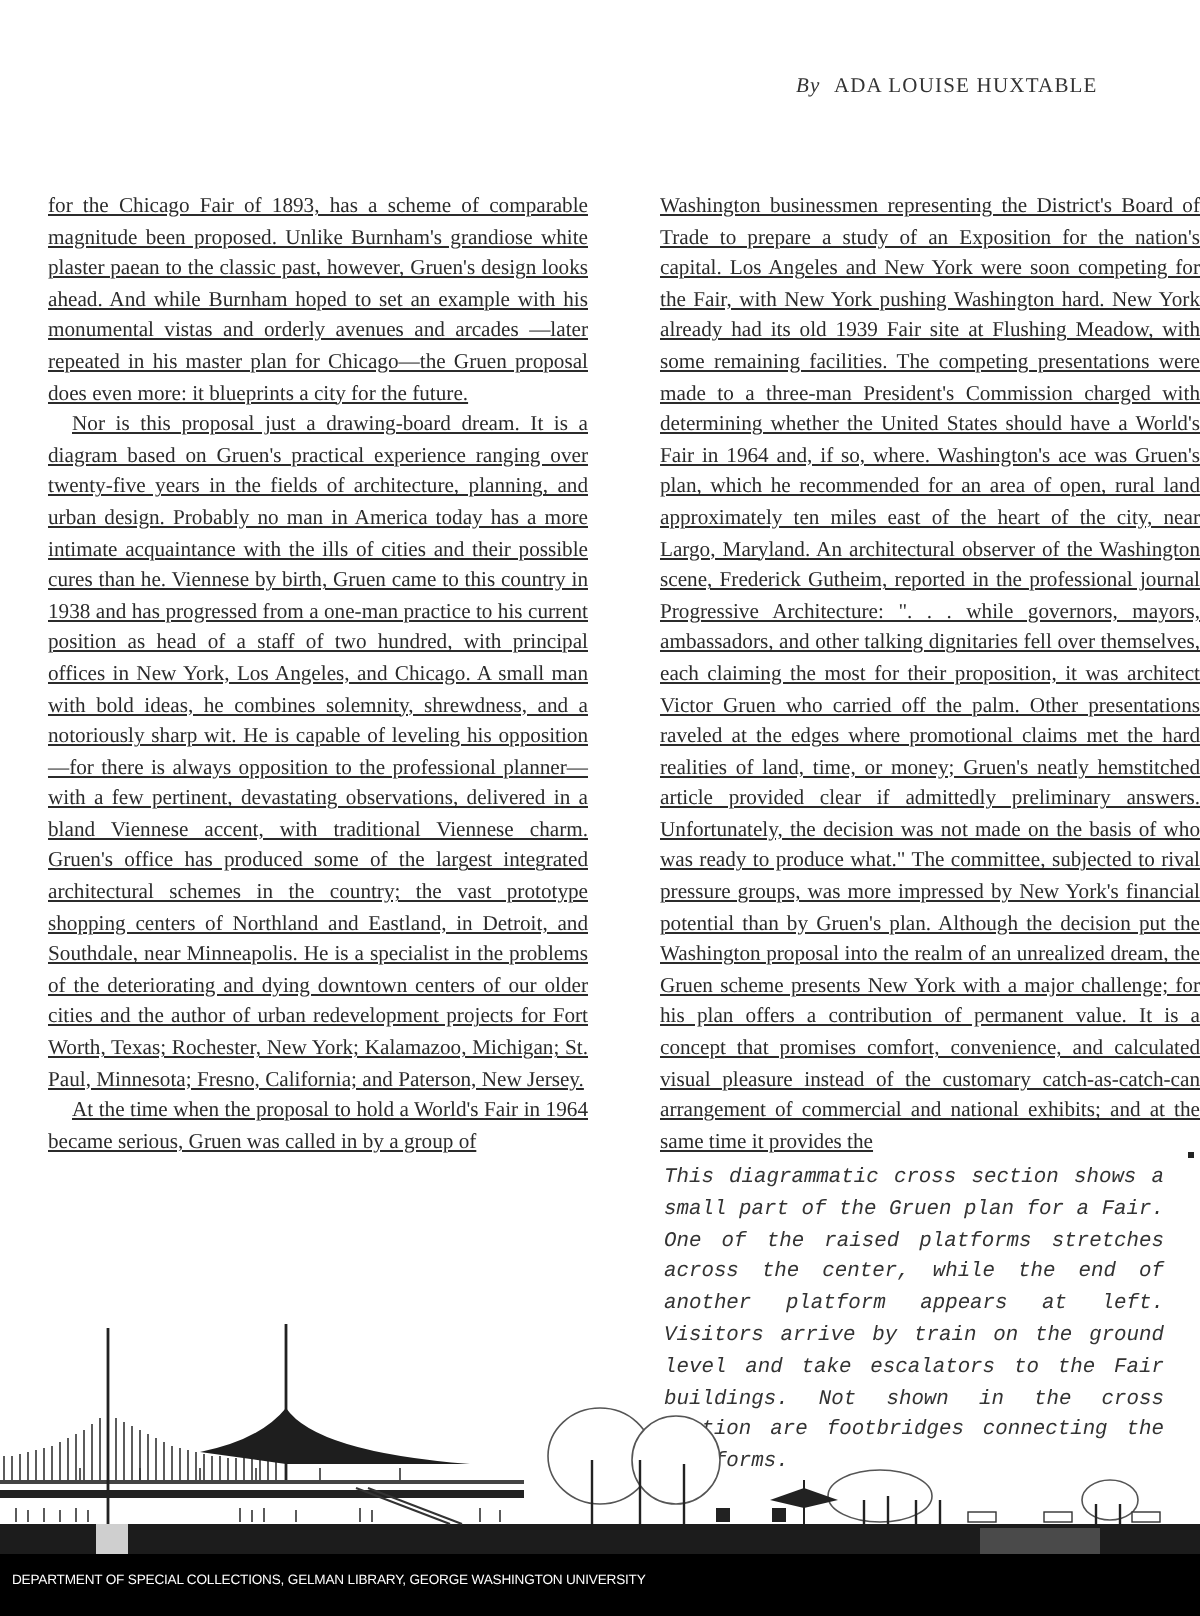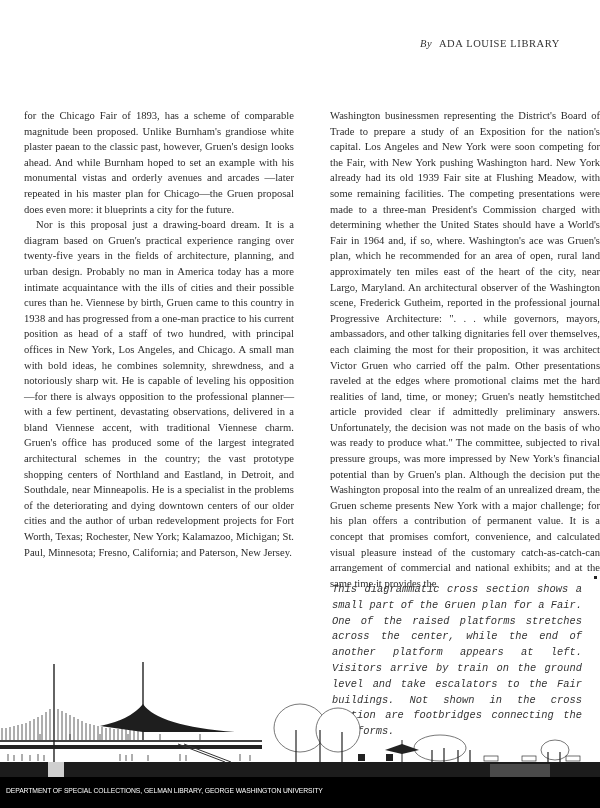--- a/index.html
+++ b/index.html
@@ -5,25 +5,25 @@
   html, body { margin: 0; padding: 0; }
   body {
     width: 600px; height: 808px; overflow: hidden; position: relative;
     background: #ffffff; color: #2a2a2a;
     font-family: "DejaVu Serif", "Liberation Serif", serif;
   }
   .byline {
     position: absolute; left: 398px; top: 38px;
     font-family: "Liberation Serif", serif; font-size: 10.5px; letter-spacing: 0.6px; color: #333;
   }
-  .byline .by { font-style: italic; margin-right: 4px; margin-left: 22px; }
+  .byline .by { font-style: italic; margin-right: 4px; }
   .col {
-    position: absolute; top: 108px; width: 270px;
+    position: absolute; top: 96px; width: 270px;
     font-family: "Liberation Serif", serif; font-size: 10.6px; line-height: 15.6px;
-    text-align: justify; color: #2b2b2b;
+    text-align: justify; color: #2b2b2b; text-decoration: underline;
   }
   .col p { margin: 0; text-indent: 0; }
   .col p.indent { text-indent: 12px; }
   .col-left { left: 24px; }
   .col-right { left: 304px; margin-left: 26px; }
   .caption {
     position: absolute; left: 332px; top: 582px; width: 250px;
     font-family: Liberation Mono, monospace; font-style: italic; font-size: 10.4px; line-height: 15.8px;
     text-align: justify; color: #333;
   }
@@ -35,26 +35,27 @@
   .footer span {
     position: absolute; left: 6px; top: 10px; color: #fff;
     font-family: "Liberation Sans", sans-serif; font-size: 6.8px; letter-spacing: -0.1px;
   }
 </style>
 </head>
 <body>
 
 <div class="byline">
   <span class="by">By</span>
-  <span>ADA LOUISE LIBRARY</span>
+  <span>ADA LOUISE HUXTABLE</span>
 </div>
 
 <div class="col col-left">
   <p>for the Chicago Fair of 1893, has a scheme of comparable magnitude been proposed. Unlike Burnham's grandiose white plaster paean to the classic past, however, Gruen's design looks ahead. And while Burnham hoped to set an example with his monumental vistas and orderly avenues and arcades —later repeated in his master plan for Chicago—the Gruen proposal does even more: it blueprints a city for the future.</p>
   <p class="indent">Nor is this proposal just a drawing-board dream. It is a diagram based on Gruen's practical experience ranging over twenty-five years in the fields of architecture, planning, and urban design. Probably no man in America today has a more intimate acquaintance with the ills of cities and their possible cures than he. Viennese by birth, Gruen came to this country in 1938 and has progressed from a one-man practice to his current position as head of a staff of two hundred, with principal offices in New York, Los Angeles, and Chicago. A small man with bold ideas, he combines solemnity, shrewdness, and a notoriously sharp wit. He is capable of leveling his opposition—for there is always opposition to the professional planner—with a few pertinent, devastating observations, delivered in a bland Viennese accent, with traditional Viennese charm. Gruen's office has produced some of the largest integrated architectural schemes in the country; the vast prototype shopping centers of Northland and Eastland, in Detroit, and Southdale, near Minneapolis. He is a specialist in the problems of the deteriorating and dying downtown centers of our older cities and the author of urban redevelopment projects for Fort Worth, Texas; Rochester, New York; Kalamazoo, Michigan; St. Paul, Minnesota; Fresno, California; and Paterson, New Jersey.</p>
+  <p class="indent">At the time when the proposal to hold a World's Fair in 1964 became serious, Gruen was called in by a group of</p>
 </div>
 
 <div class="col col-right">
   <p>Washington businessmen representing the District's Board of Trade to prepare a study of an Exposition for the nation's capital. Los Angeles and New York were soon competing for the Fair, with New York pushing Washington hard. New York already had its old 1939 Fair site at Flushing Meadow, with some remaining facilities. The competing presentations were made to a three-man President's Commission charged with determining whether the United States should have a World's Fair in 1964 and, if so, where. Washington's ace was Gruen's plan, which he recommended for an area of open, rural land approximately ten miles east of the heart of the city, near Largo, Maryland. An architectural observer of the Washington scene, Frederick Gutheim, reported in the professional journal Progressive Architecture: ". . . while governors, mayors, ambassadors, and other talking dignitaries fell over themselves, each claiming the most for their proposition, it was architect Victor Gruen who carried off the palm. Other presentations raveled at the edges where promotional claims met the hard realities of land, time, or money; Gruen's neatly hemstitched article provided clear if admittedly preliminary answers. Unfortunately, the decision was not made on the basis of who was ready to produce what." The committee, subjected to rival pressure groups, was more impressed by New York's financial potential than by Gruen's plan. Although the decision put the Washington proposal into the realm of an unrealized dream, the Gruen scheme presents New York with a major challenge; for his plan offers a contribution of permanent value. It is a concept that promises comfort, convenience, and calculated visual pleasure instead of the customary catch-as-catch-can arrangement of commercial and national exhibits; and at the same time it provides the</p>
 </div>
 
 <div class="dot"></div>
 
 <div class="caption">This diagrammatic cross section shows a small part of the Gruen plan for a Fair. One of the raised platforms stretches across the center, while the end of another platform appears at left. Visitors arrive by train on the ground level and take escalators to the Fair buildings. Not shown in the cross section are footbridges connecting the platforms.</div>
 

